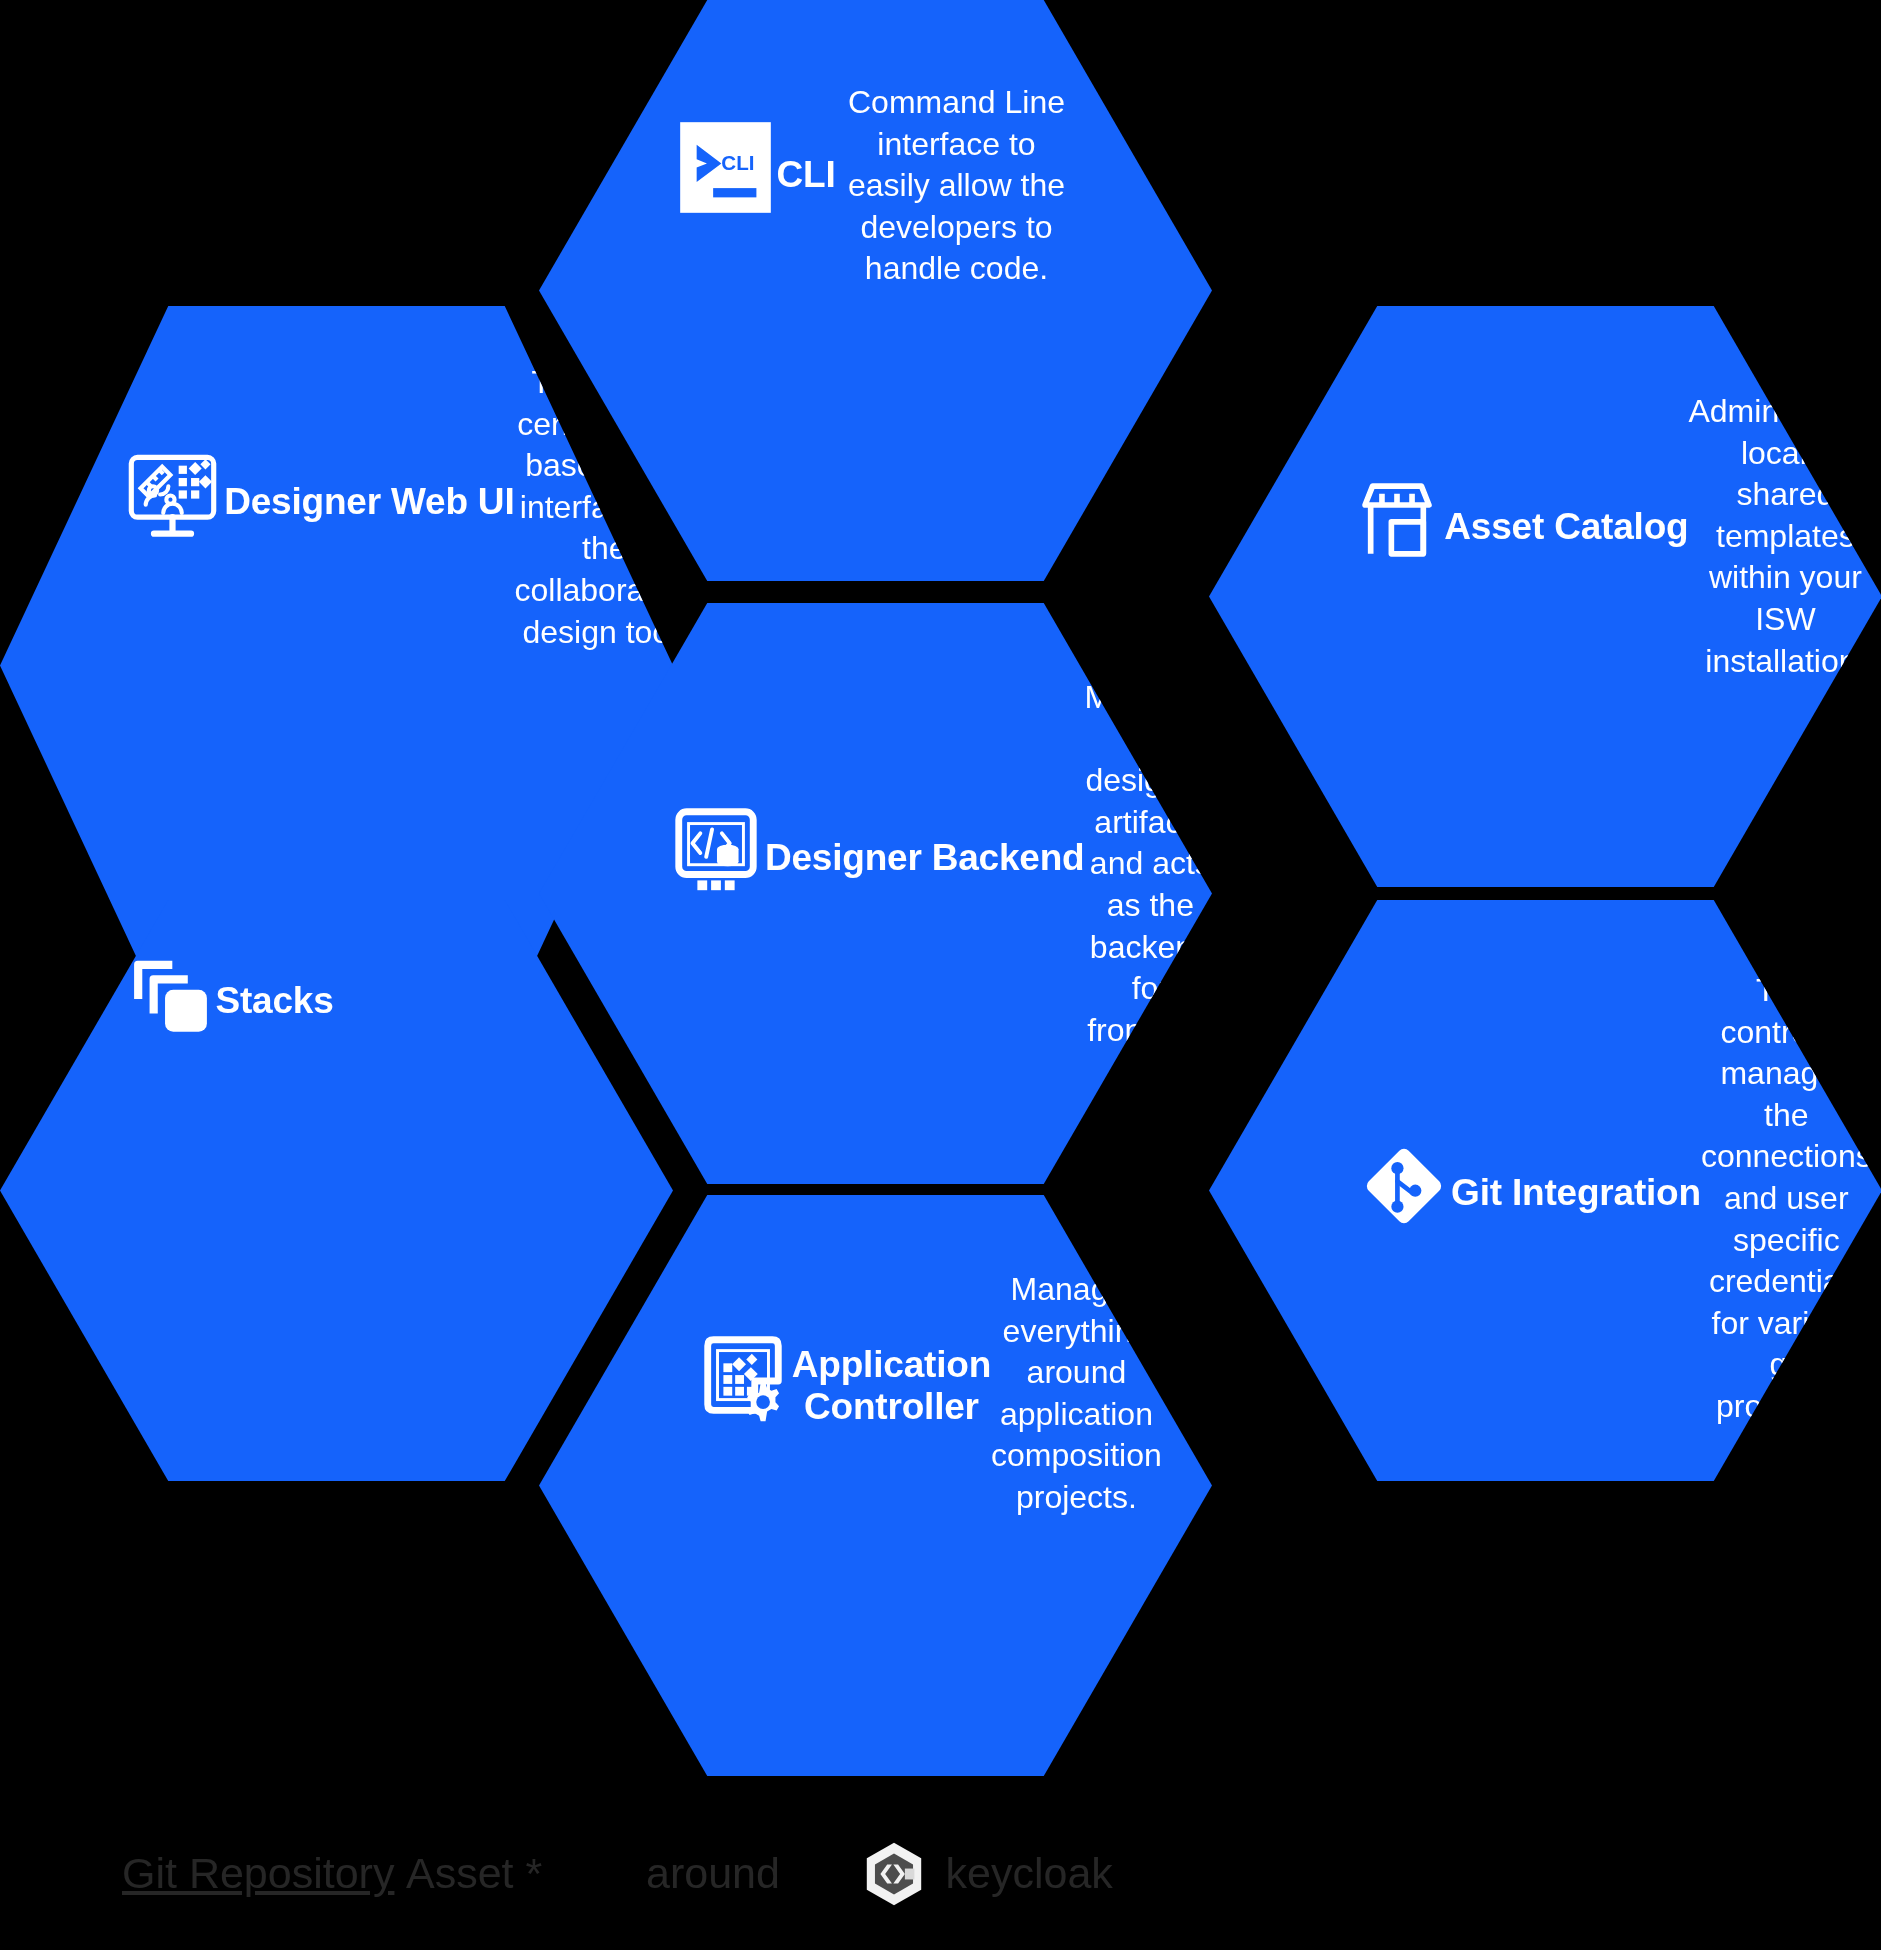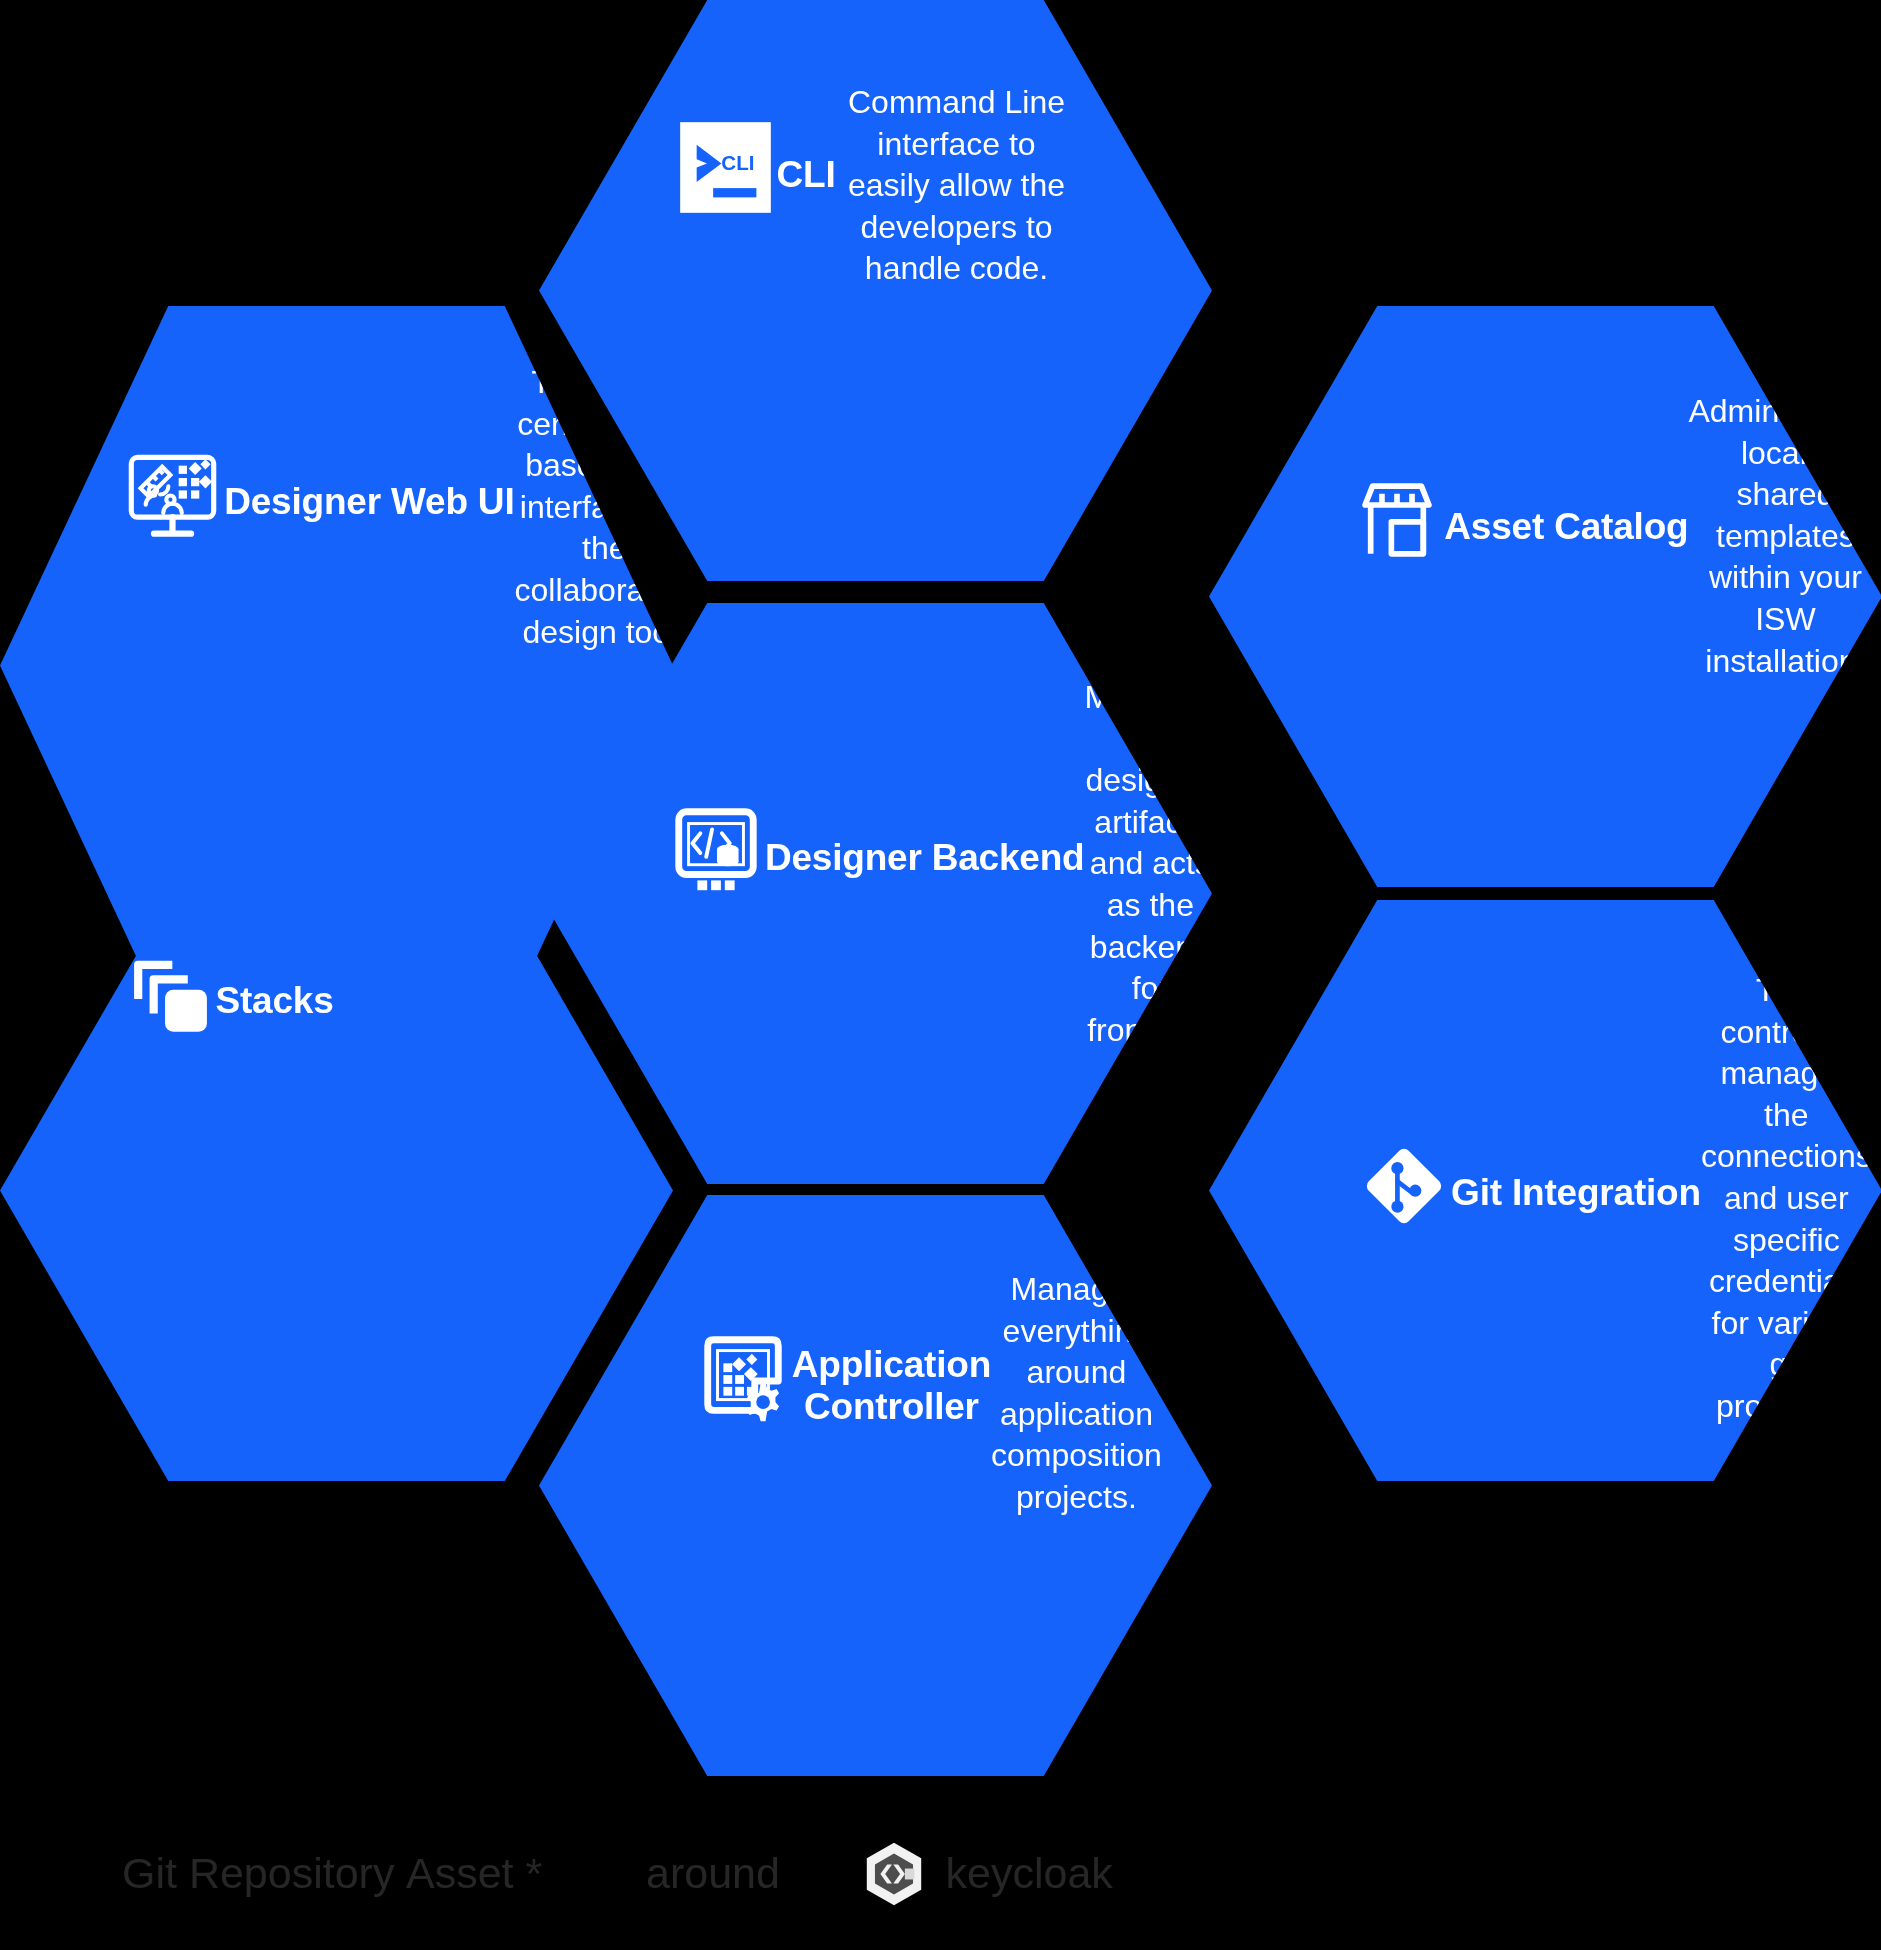--- a/index.html
+++ b/index.html
@@ -78,21 +78,21 @@
     display:flex; align-items:center;
     padding-left:122px;
   }
   .footer-item {
     display:flex; align-items:center;
     color:var(--footergray);
     font-size:43px;
     font-weight:400;
     white-space:nowrap;
   }
-  #foot-git   { width:284px; }
+  #foot-git   { width:284px;text-decoration:underline; }
   #foot-helm  { width:310px; }
   #foot-vault { width:240px; }
   #foot-mongo { width:214px; }
   #foot-keycloak .kc-label { margin-left:17.5px; }
   .kc-logo { width:68px; height:68px; display:block; }
 </style>
 </head>
 <body style="background: rgb(0, 0, 0);">
 
 <div class="honeycomb">

